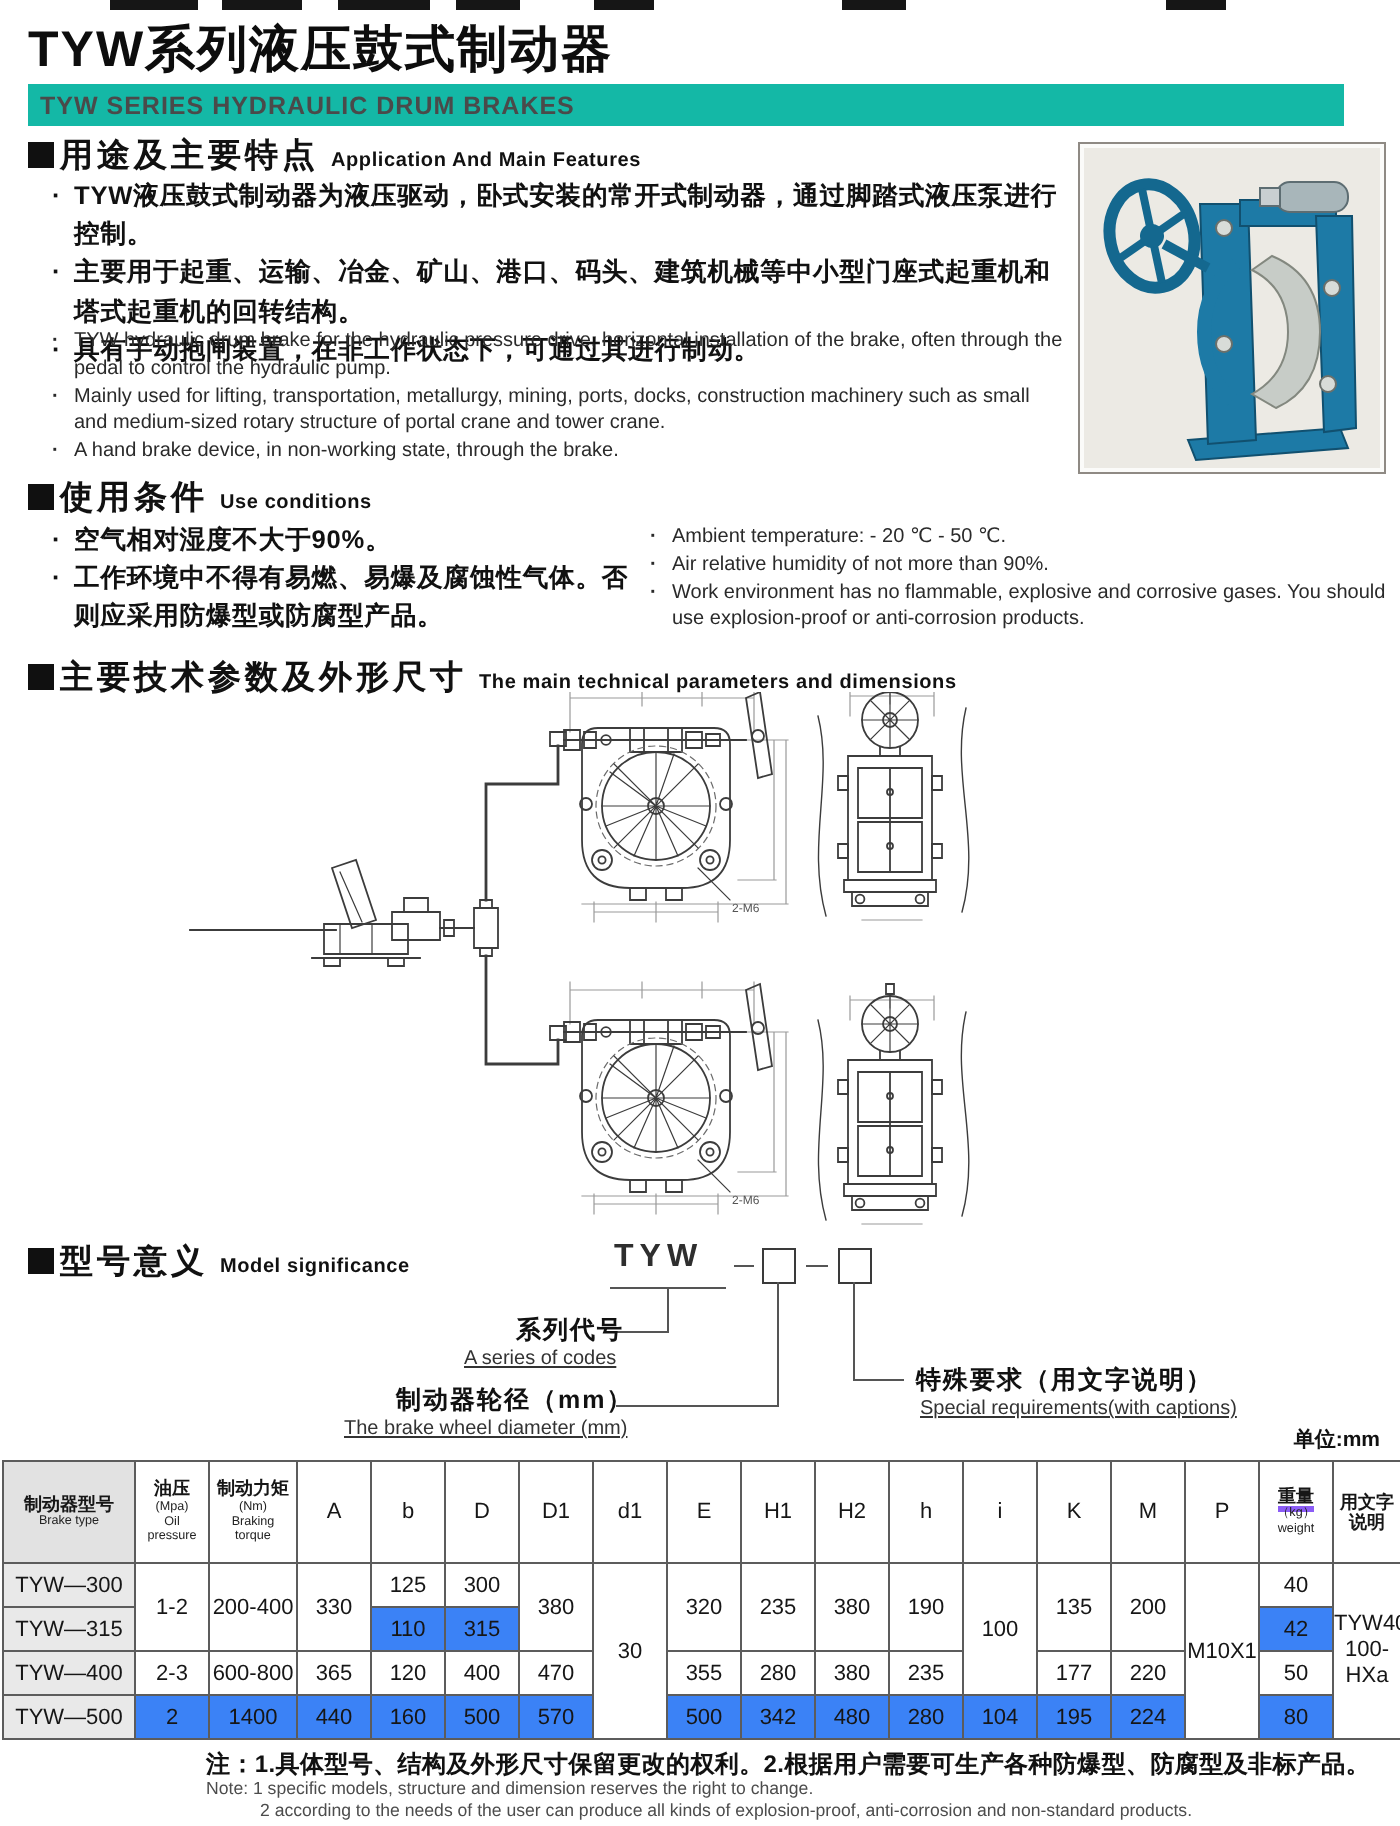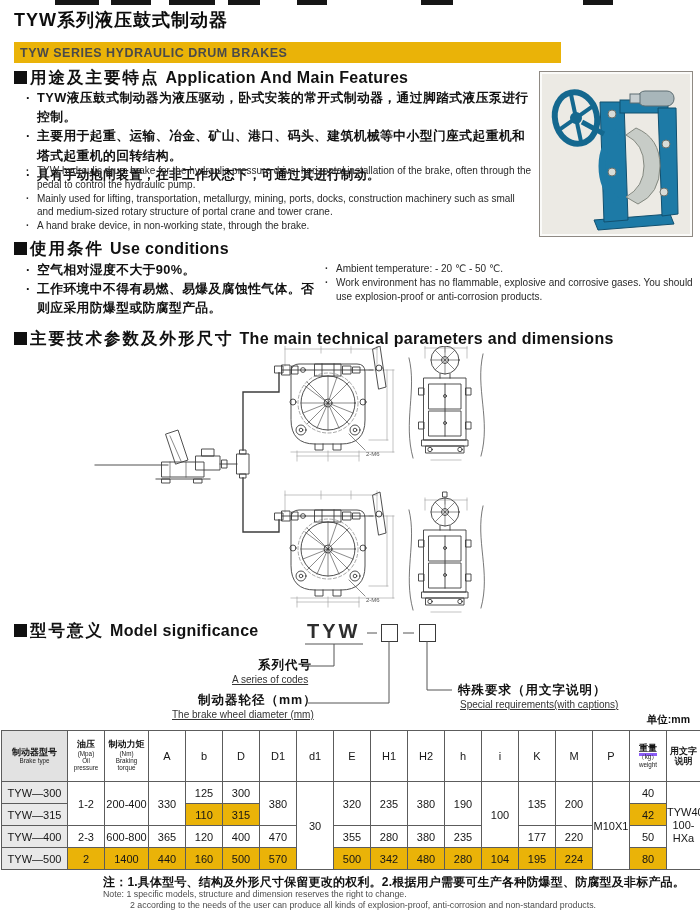--- a/index.html
+++ b/index.html
@@ -1,59 +1,59 @@
 <!DOCTYPE html>
 <html><head>
 <meta charset="utf-8">
 <style>
   html,body{margin:0;padding:0;background:#fff;}
   #page{position:relative;width:700px;height:913px;background:#fff;overflow:hidden;
         font-family:"Liberation Sans","DejaVu Sans",sans-serif;color:#111;}
   .dash{position:absolute;top:0;height:5px;background:#161616;}
   
-  #title{position:absolute;left:14px;top:8px;font-size:18px;font-weight:700;letter-spacing:1px;color:#0d0d0d;}
-  #titlebar{position:absolute;left:14px;top:42px;width:547px;height:21px;background:#eab308;}
+  #title{position:absolute;left:14px;top:8px;font-size:25px;font-weight:700;letter-spacing:1px;color:#0d0d0d;}
+  #titlebar{position:absolute;left:14px;top:42px;width:658px;height:21px;background:#14b8a6;}
   #titlebar span{display:block;padding:4px 0 0 6px;font-size:12.5px;font-weight:600;color:#4a4a4a;letter-spacing:.5px;}
   
   .sec{position:absolute;left:14px;white-space:nowrap;}
   .sq{display:inline-block;width:13px;height:13px;background:#101010;margin-right:3px;vertical-align:-1px;}
   .sec .cn{font-size:16.5px;font-weight:700;letter-spacing:2px;}
-  .sec .en{font-size:16px;font-weight:700;margin-left:6px;letter-spacing:.3px;}
+  .sec .en{font-size:10px;font-weight:700;margin-left:6px;letter-spacing:.3px;}
   
   ul.blt{list-style:none;margin:0;padding:0;position:absolute;}
   ul.blt li{position:relative;padding-left:11px;}
   ul.blt li::before{content:"·";position:absolute;left:0;top:0;font-weight:700;}
   ul.cnb li{font-size:12.8px;font-weight:600;line-height:1.5;letter-spacing:.4px;}
   ul.enb li{font-size:10px;font-weight:500;color:#2a2a2a;line-height:1.38;}
   
   #photo{position:absolute;left:539px;top:71px;width:154px;height:166px;background:#fbfbf9;
          border:1px solid #8f8a84;padding:2px;box-sizing:border-box;}
   #photo .inner{width:100%;height:100%;background:#eceae4;}
   
   #drawing{position:absolute;left:0;top:346px;width:700px;height:272px;}
   #drawing *{vector-effect:non-scaling-stroke;}
   
   .abs{position:absolute;}
-  #ms-code{font-size:20px;font-weight:600;letter-spacing:3px;color:#2e2e2e;}
+  #ms-code{font-size:16px;font-weight:600;letter-spacing:3px;color:#2e2e2e;}
   .msbox{position:absolute;width:15px;height:16px;border:1.6px solid #3a3a3a;background:#fff;}
   .msl-cn{font-size:12.5px;font-weight:600;letter-spacing:1px;}
   .msl-en{font-size:10px;color:#333;text-decoration:underline;}
   svg.lines{position:absolute;left:0;top:0;width:700px;height:913px;pointer-events:none;}
   #unitlab{position:absolute;right:10px;top:713px;font-size:10.5px;font-weight:600;}
   
   #spec{position:absolute;left:1px;top:730px;border-collapse:collapse;table-layout:fixed;width:698px;}
   #spec td{border:1px solid #5c5c5c;text-align:center;vertical-align:middle;padding:0;font-size:11px;color:#161616;}
   #spec tr.hd td{height:50px;}
   #spec tr.bd td{height:21px;}
   .hcn{font-size:9px;font-weight:700;display:block;line-height:1.15;}
   .hsub{font-size:7px;display:block;line-height:1.1;color:#222;transform:scale(.9);}
   .hlet{font-size:11px;}
   .mcell{background:#e9e9e9;font-size:10.5px;}
   .hgray{background:#e2e2e2;}
-  .s{background:#eab308;margin-top:42px;}
+  .s{background:#3b82f6;margin-top:42px;}
   .match{font-size:8px;color:#333;line-height:1.2;}
   .wu{border-bottom:3px solid #8b5cf6;}
   
   #note-cn{position:absolute;left:103px;top:874px;font-size:12px;font-weight:600;letter-spacing:.2px;}
   #note-en1{position:absolute;left:103px;top:889px;font-size:8.8px;color:#4c4c4c;}
   #note-en2{position:absolute;left:130px;top:900px;font-size:8.8px;color:#4c4c4c;}
 </style>
 </head>
 <body>
 
@@ -123,20 +123,21 @@
 
   <div class="sec" style="top:238px">
     <span class="sq"></span><span class="cn">使用条件</span><span class="en">Use conditions</span>
   </div>
   <ul class="blt cnb" style="left:26px;top:260px;width:300px">
     <li>空气相对湿度不大于90%。</li>
     <li>工作环境中不得有易燃、易爆及腐蚀性气体。否则应采用防爆型或防腐型产品。</li>
   </ul>
   <ul class="blt enb" style="left:325px;top:262px;width:368px">
     <li>Ambient temperature: - 20 ℃ - 50 ℃.</li>
+    <li>Air relative humidity of not more than 90%.</li>
     <li>Work environment has no flammable, explosive and corrosive gases. You should use explosion-proof or anti-corrosion products.</li>
   </ul>
 
   <div class="sec" style="top:328px">
     <span class="sq"></span><span class="cn">主要技术参数及外形尺寸</span><span class="en">The main technical parameters and dimensions</span>
   </div>
 
   <svg id="drawing" viewBox="0 0 700 272" fill="none" stroke="#3c3c3c" stroke-width=".9" stroke-linecap="square">
     <defs>
 

